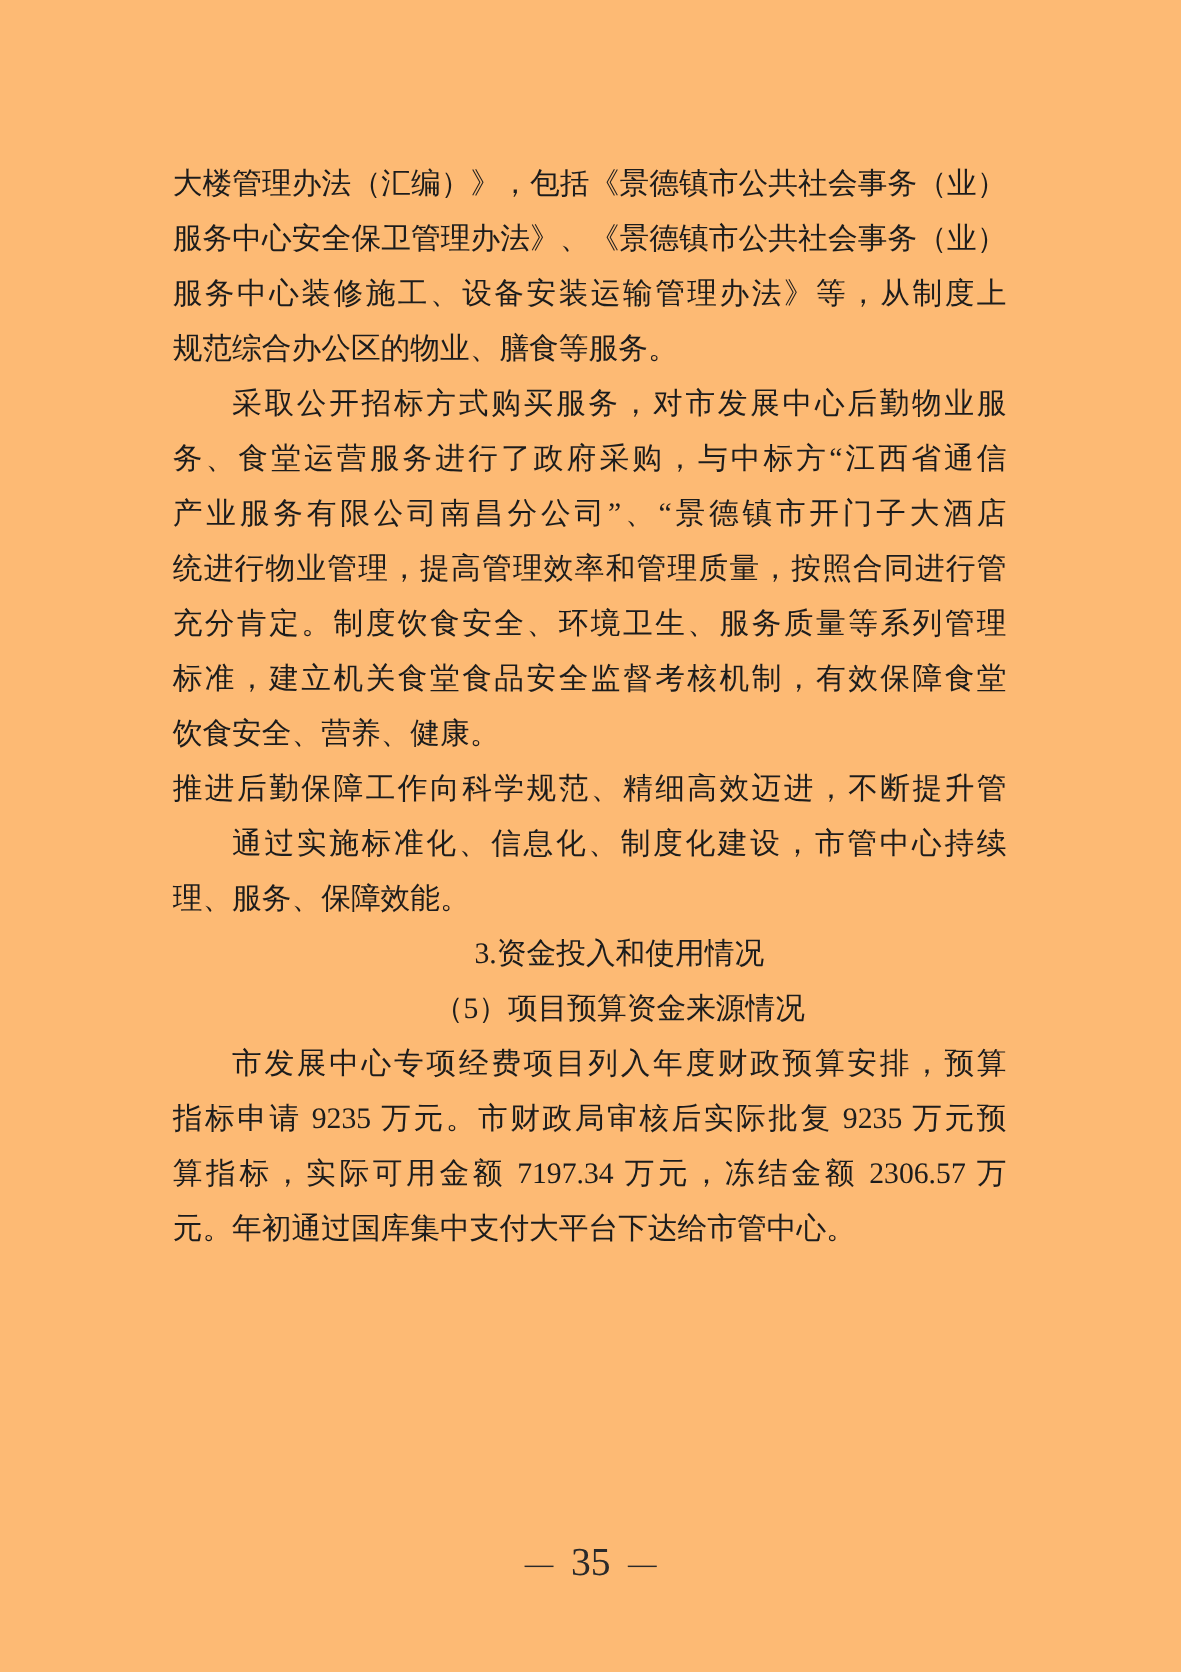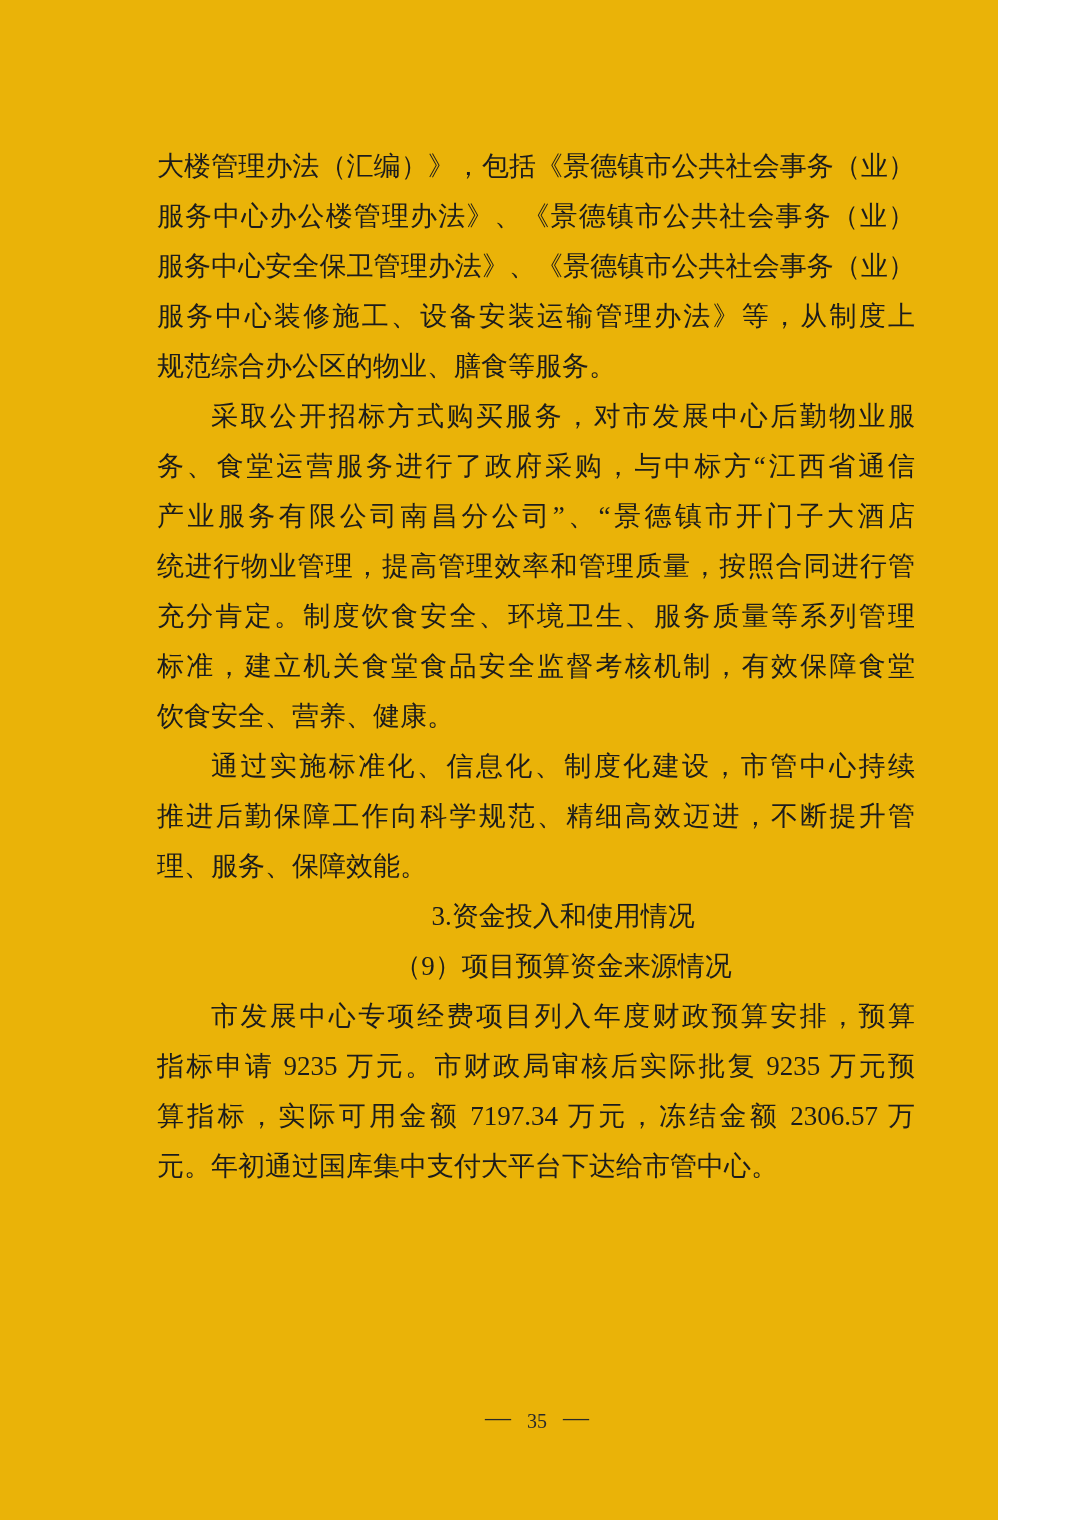--- a/index.html
+++ b/index.html
@@ -2,23 +2,23 @@
 <html><head>
 <meta charset="utf-8">
 <style>
   html, body {
     margin: 0;
     padding: 0;
     background: #ffffff;
   }
   .page {
     position: relative;
-    width: 998px;
+    width: 1074px;
     height: 1520px;
-    background: #eab308;
+    background: #fdba74;
     overflow: hidden;
     font-family: "Liberation Serif", "DejaVu Serif", serif;
     color: #1c1c1c;
   }
   .content {
     position: absolute;
     left: 157px;
     top: 141px;
     width: 758px;
   }
@@ -48,46 +48,45 @@
     line-height: 36px;
     color: #2a2a2a;
   }
   .footer .dash {
     display: inline-block;
     margin: 0 16px;
     transform: translateY(-2px);
   }
   .footer .pagenum {
     display: inline-block;
-    font-size: 20px;
+    font-size: 36px;
   }
 </style>
 </head>
 <body>
 
 <div class="page">
 
   <main class="content">
     <div class="line fill">大楼管理办法（汇编）》，包括《景德镇市公共社会事务（业）</div>
-    <div class="line fill">服务中心办公楼管理办法》、《景德镇市公共社会事务（业）</div>
     <div class="line fill">服务中心安全保卫管理办法》、《景德镇市公共社会事务（业）</div>
     <div class="line fill">服务中心装修施工、设备安装运输管理办法》等，从制度上</div>
     <div class="line">规范综合办公区的物业、膳食等服务。</div>
     <div class="line fill indent">采取公开招标方式购买服务，对市发展中心后勤物业服</div>
     <div class="line fill">务、食堂运营服务进行了政府采购，与中标方“江西省通信</div>
     <div class="line fill">产业服务有限公司南昌分公司”、“景德镇市开门子大酒店</div>
     <div class="line fill">统进行物业管理，提高管理效率和管理质量，按照合同进行管</div>
     <div class="line fill">充分肯定。制度饮食安全、环境卫生、服务质量等系列管理</div>
     <div class="line fill">标准，建立机关食堂食品安全监督考核机制，有效保障食堂</div>
     <div class="line">饮食安全、营养、健康。</div>
+    <div class="line fill">推进后勤保障工作向科学规范、精细高效迈进，不断提升管</div>
     <div class="line fill indent">通过实施标准化、信息化、制度化建设，市管中心持续</div>
-    <div class="line fill">推进后勤保障工作向科学规范、精细高效迈进，不断提升管</div>
     <div class="line">理、服务、保障效能。</div>
     <div class="line indent">3.资金投入和使用情况</div>
-    <div class="line indent">（9）项目预算资金来源情况</div>
+    <div class="line indent">（5）项目预算资金来源情况</div>
     <div class="line fill indent">市发展中心专项经费项目列入年度财政预算安排，预算</div>
     <div class="line fill">指标申请 9235 万元。市财政局审核后实际批复 9235 万元预</div>
     <div class="line fill">算指标，实际可用金额 7197.34 万元，冻结金额 2306.57 万</div>
     <div class="line">元。年初通过国库集中支付大平台下达给市管中心。</div>
   </main>
 
   <footer class="footer">
     <span class="dash">—</span><span class="pagenum">35</span><span class="dash">—</span>
   </footer>
 

